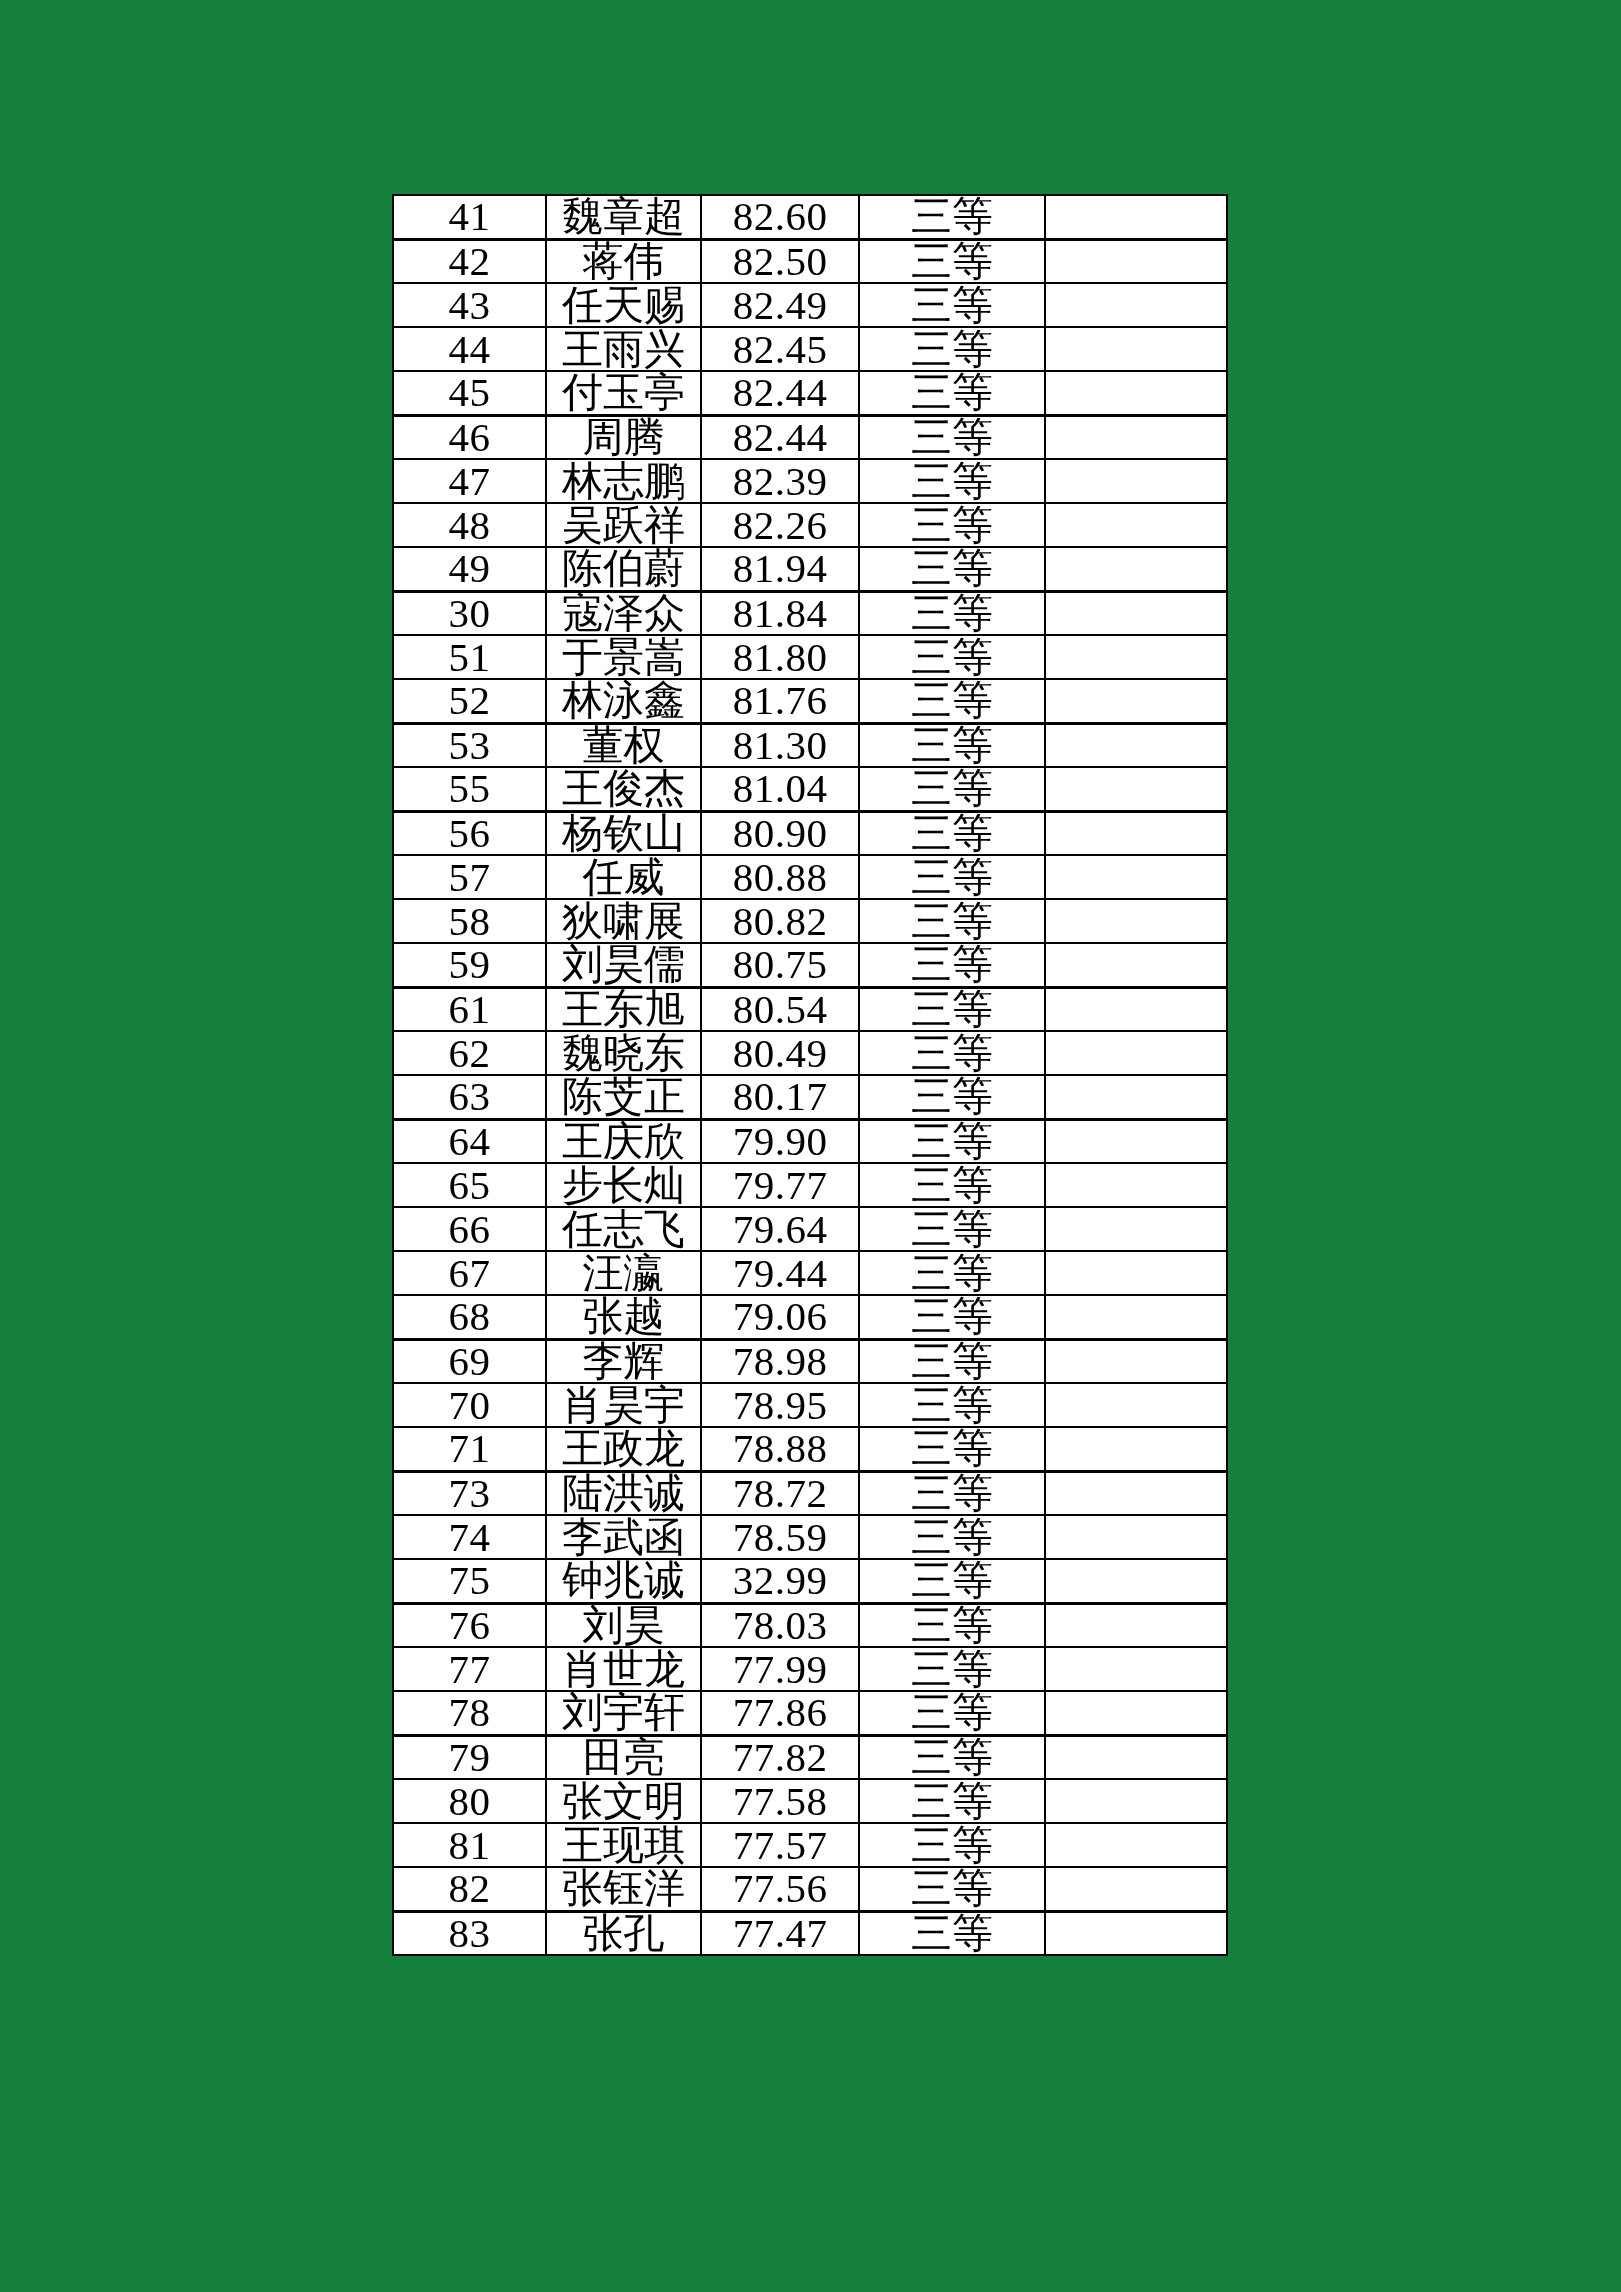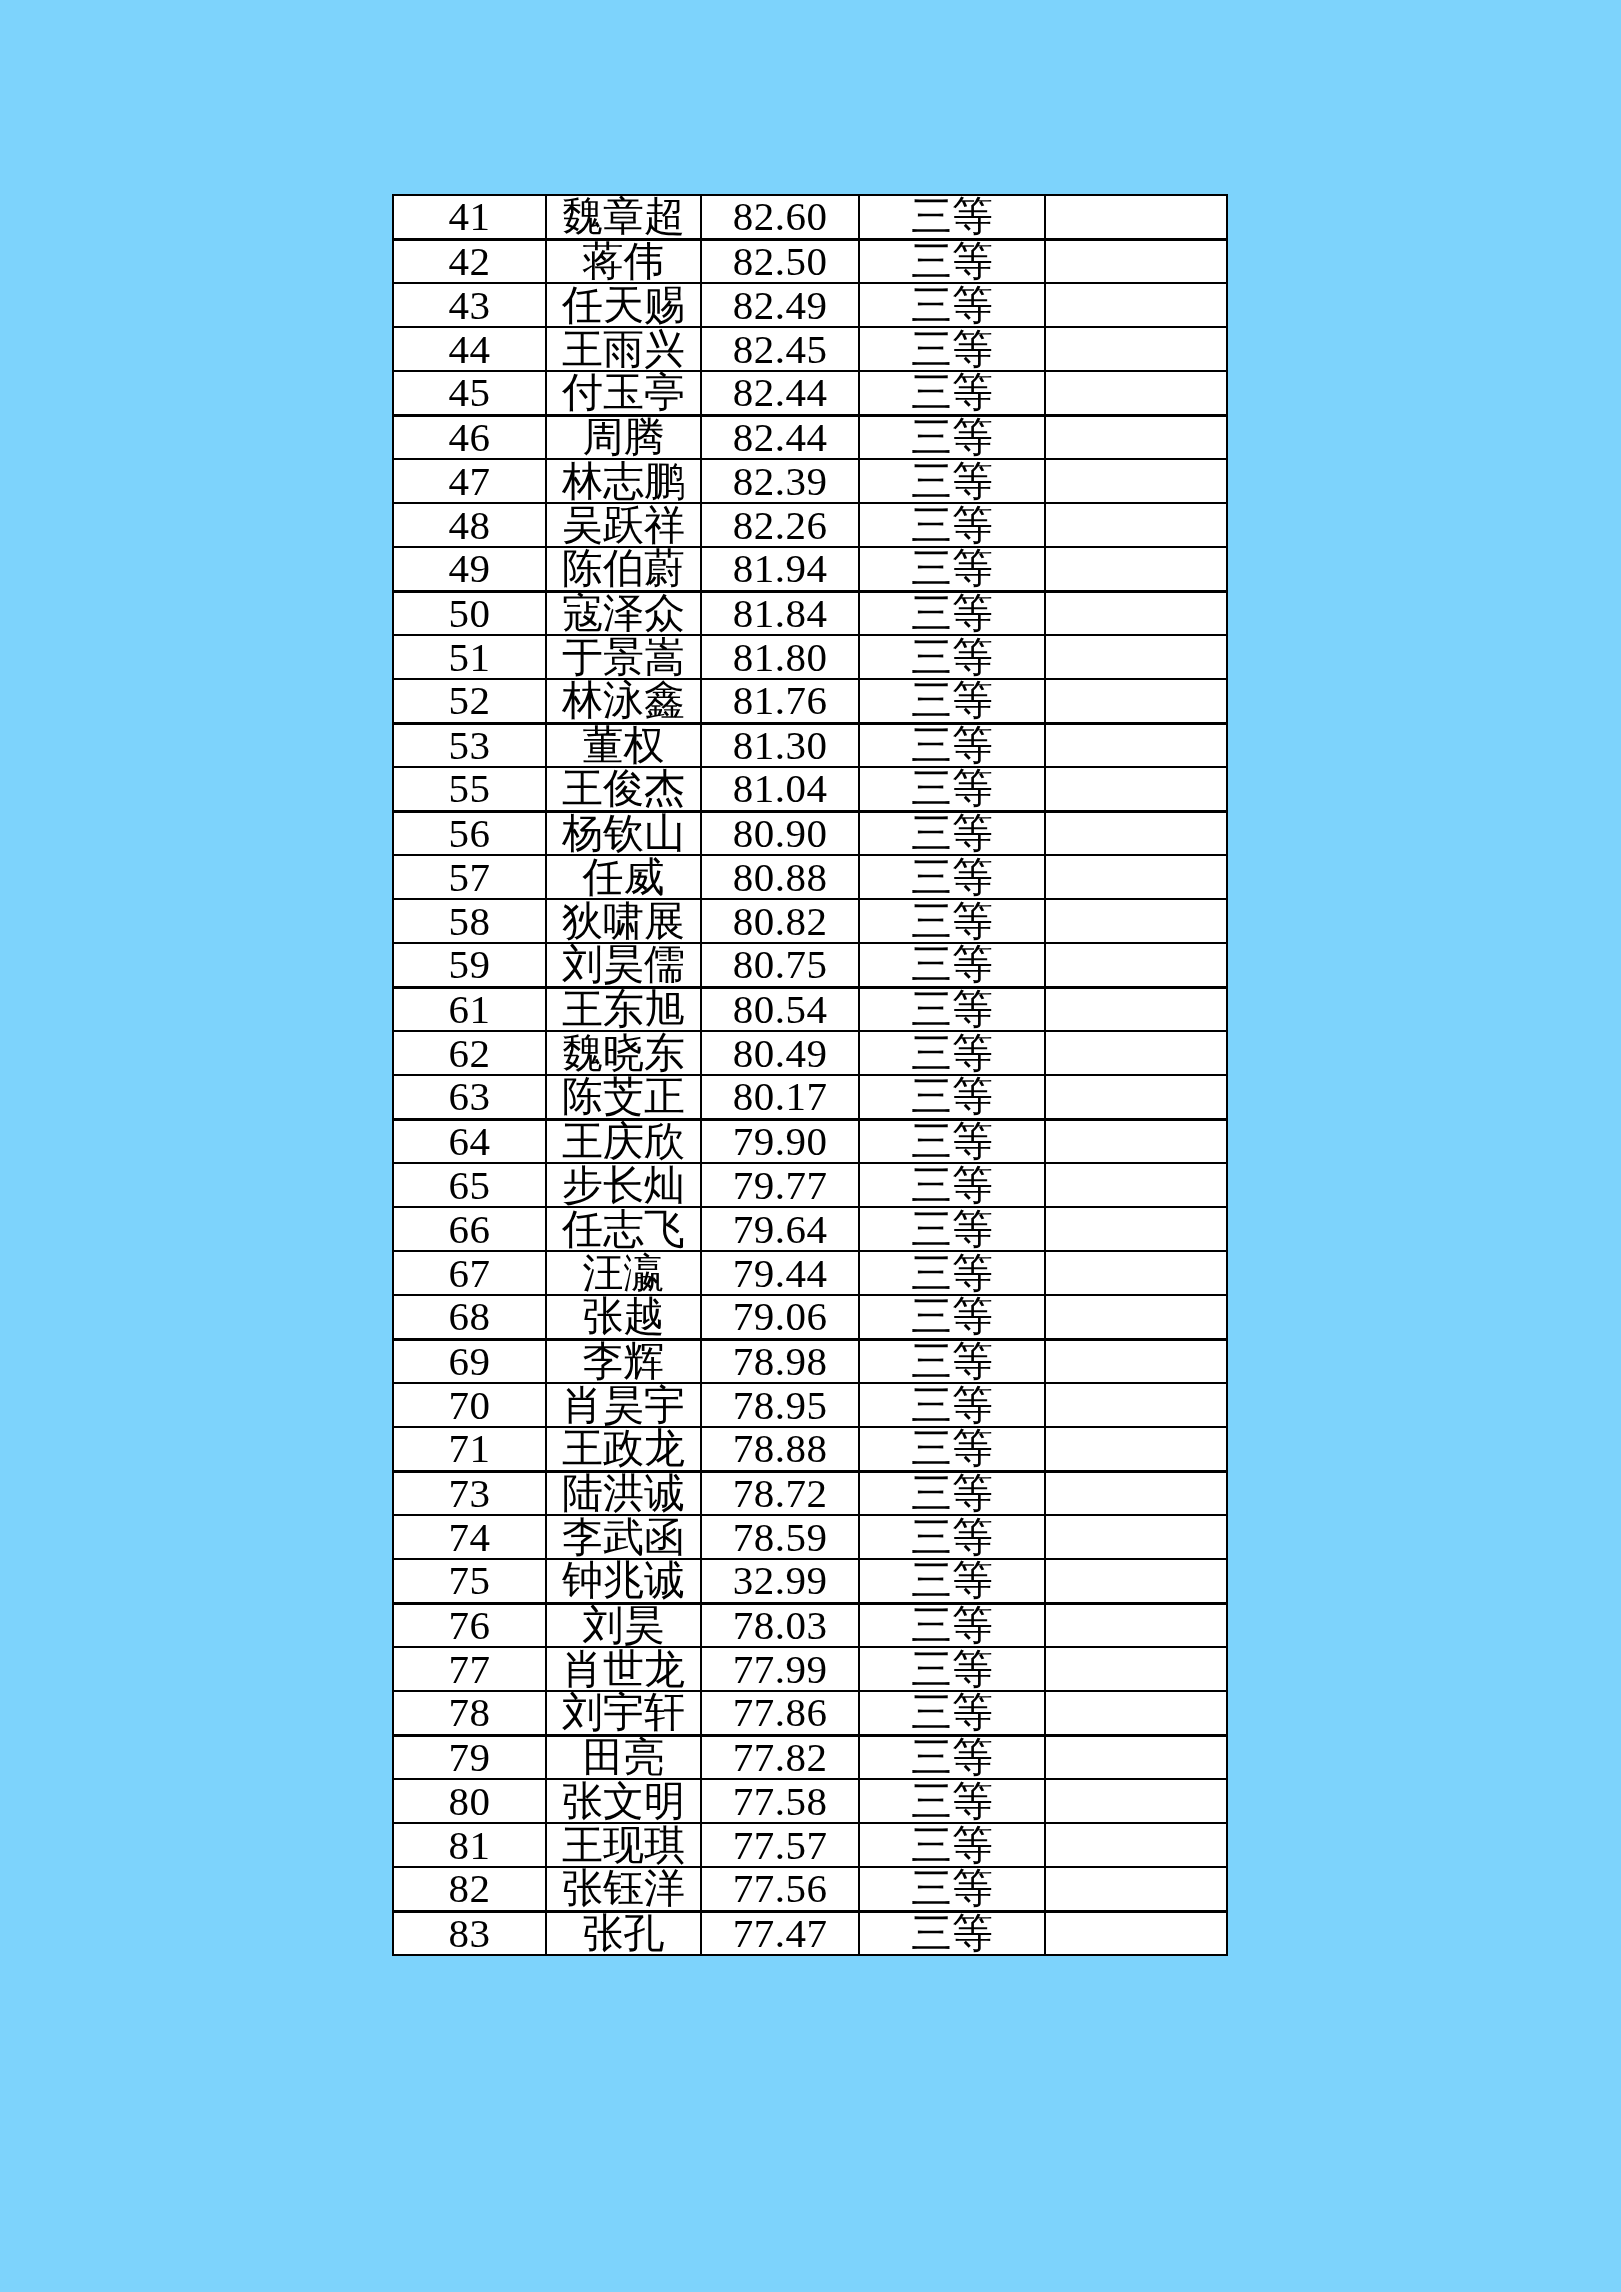--- a/index.html
+++ b/index.html
@@ -12,21 +12,21 @@
     background: #ffffff;
     position: relative;
     font-family: "Liberation Serif", "DejaVu Serif", serif;
     color: #000000;
   }
   .page {
     position: absolute;
     left: 0; top: 0;
     width: 1621px;
     height: 2293px;
-    background: #7dd3fc;
+    background: #15803d;
   }
   table.score-table {
     position: absolute;
     left: 392px;
     top: 194px;
     width: 834px;
     border-collapse: collapse;
     table-layout: fixed;
     border: 2.9px solid #000000;
   }
@@ -126,21 +126,21 @@
           <td class="cell-note"></td>
         </tr>
         <tr class="thick">
           <td class="cell-rank">49</td>
           <td class="cell-name">陈伯蔚</td>
           <td class="cell-score">81.94</td>
           <td class="cell-grade">三等</td>
           <td class="cell-note"></td>
         </tr>
         <tr>
-          <td class="cell-rank">50</td>
+          <td class="cell-rank">30</td>
           <td class="cell-name">寇泽众</td>
           <td class="cell-score">81.84</td>
           <td class="cell-grade">三等</td>
           <td class="cell-note"></td>
         </tr>
         <tr>
           <td class="cell-rank">51</td>
           <td class="cell-name">于景嵩</td>
           <td class="cell-score">81.80</td>
           <td class="cell-grade">三等</td>

